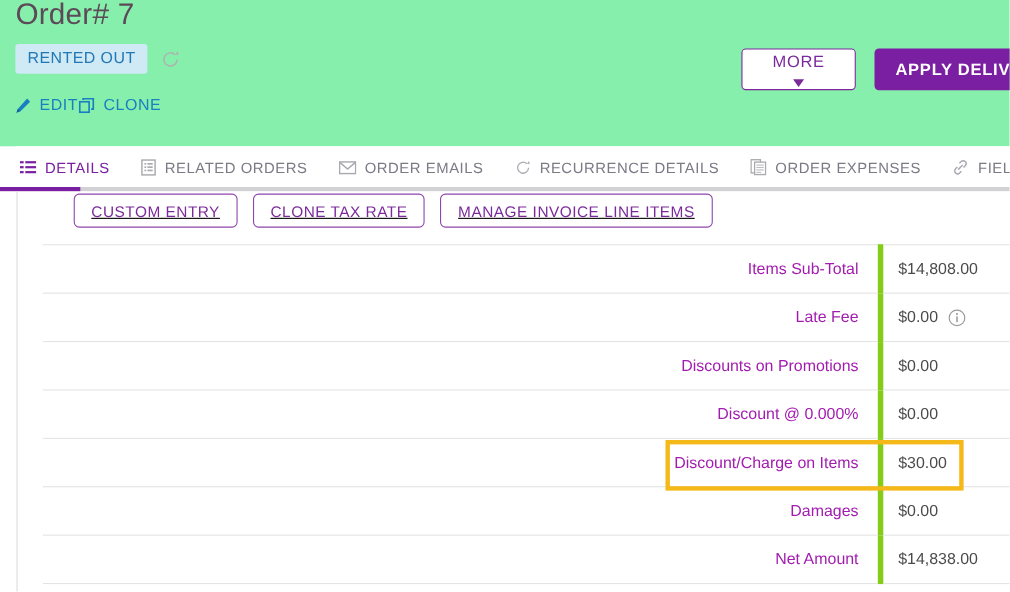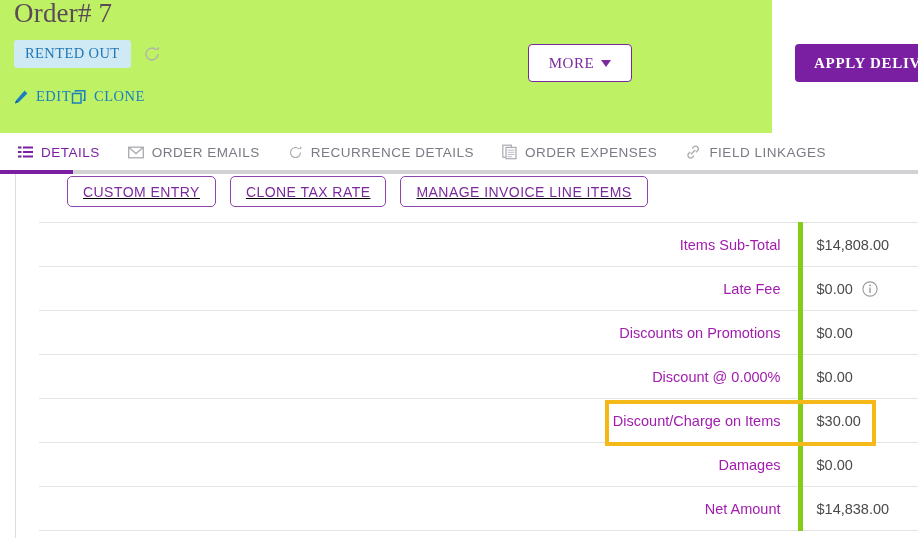--- a/index.html
+++ b/index.html
@@ -18,25 +18,24 @@
     width: 918px;
     height: 538px;
     overflow: hidden;
     background: #ffffff;
   }
 
   
   .header {
     position: absolute;
     left: 0; top: 0;
-    width: 772px;
+    width: 918px;
     height: 133px;
-    background: #bef264;
+    background: #86efac;
     box-sizing: border-box;
-    font-family: Liberation Serif, serif;
   }
 
   .page-title {
     position: absolute;
     left: 14px;
     top: -2px;
     font-size: 27px;
     color: #5d4a59;
     font-weight: 400;
     letter-spacing: 0.2px;
@@ -101,20 +100,21 @@
     background: #ffffff;
     color: #7b2a9b;
     font-size: 15px;
     letter-spacing: 0.6px;
     display: flex;
     align-items: center;
     justify-content: center;
     gap: 7px;
     cursor: pointer;
     box-sizing: border-box;
+    flex-direction: column;
   }
 
   .caret-down {
     width: 0; height: 0;
     border-left: 5px solid transparent;
     border-right: 5px solid transparent;
     border-top: 7px solid #7b2a9b;
     display: inline-block;
   }
 
@@ -364,20 +364,34 @@
             <rect x="5" y="1.5" width="10" height="2" fill="#7b1fa2"></rect>
             <rect x="0" y="6" width="3.5" height="2" fill="#7b1fa2"></rect>
             <rect x="5" y="6" width="10" height="2" fill="#7b1fa2"></rect>
             <rect x="0" y="10.5" width="3.5" height="2" fill="#7b1fa2"></rect>
             <rect x="5" y="10.5" width="10" height="2" fill="#7b1fa2"></rect>
           </svg>
         </span>
         <span>DETAILS</span>
       </div>
 
+      <div class="tab">
+        <span class="ticon">
+          <svg width="14" height="16" viewBox="0 0 14 16">
+            <rect x="1" y="1.5" width="12" height="13.5" fill="#ffffff" stroke="#a9a9b0" stroke-width="1.3"></rect>
+            <rect x="3.3" y="4.2" width="1.6" height="1.5" fill="#a9a9b0"></rect>
+            <rect x="6" y="4.2" width="4.8" height="1.5" fill="#a9a9b0"></rect>
+            <rect x="3.3" y="7.2" width="1.6" height="1.5" fill="#a9a9b0"></rect>
+            <rect x="6" y="7.2" width="4.8" height="1.5" fill="#a9a9b0"></rect>
+            <rect x="3.3" y="10.2" width="1.6" height="1.5" fill="#a9a9b0"></rect>
+            <rect x="6" y="10.2" width="4.8" height="1.5" fill="#a9a9b0"></rect>
+          </svg>
+        </span>
+        <span>RELATED ORDERS</span>
+      </div>
 
       <div class="tab">
         <span class="ticon">
           <svg width="16" height="13" viewBox="0 0 16 13">
             <rect x="0.7" y="1.2" width="14.6" height="10.6" fill="none" stroke="#a9a9b0" stroke-width="1.3"></rect>
             <path d="M0.9 1.6 L8 7.6 L15.1 1.6" fill="none" stroke="#a9a9b0" stroke-width="1.3"></path>
           </svg>
         </span>
         <span>ORDER EMAILS</span>
       </div>

